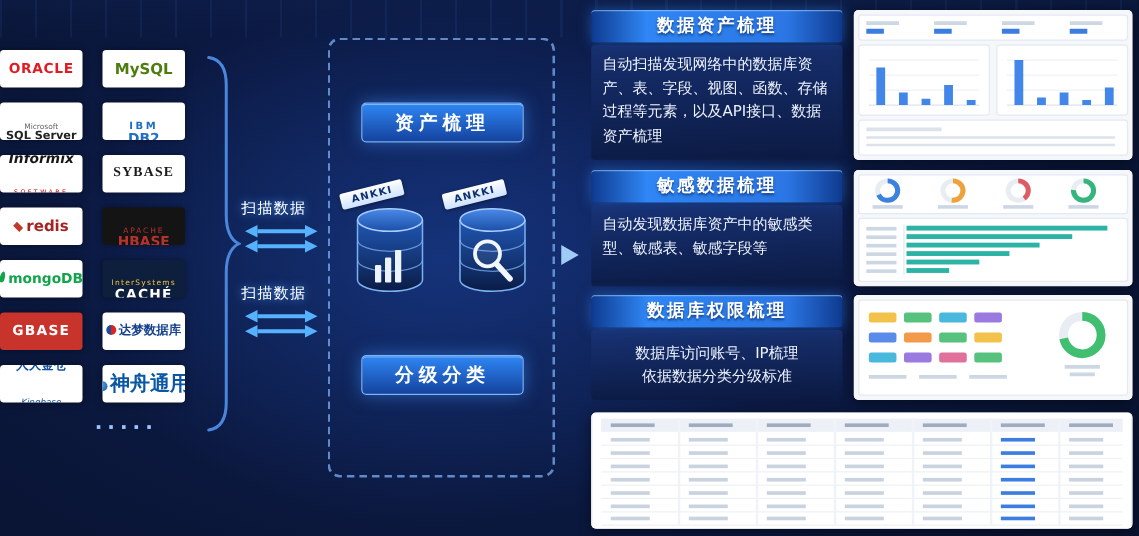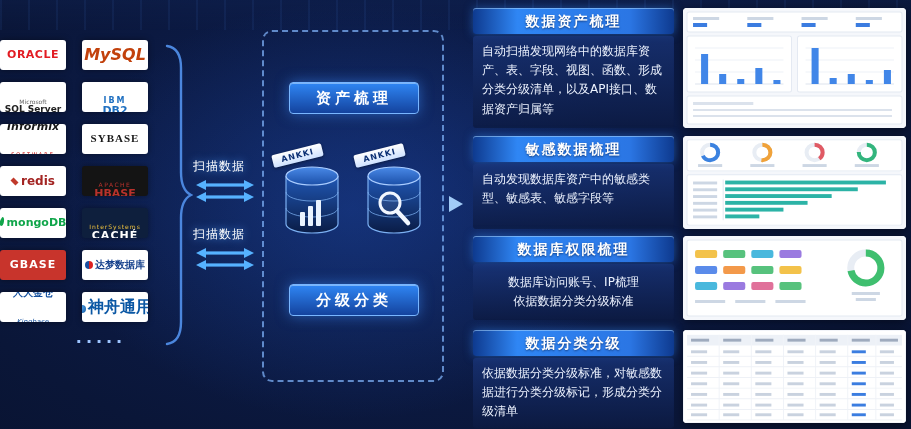--- a/index.html
+++ b/index.html
@@ -18,21 +18,21 @@
     opacity:.55;
   }
 
   
   .logo-grid{position:absolute;left:0;top:40px;display:grid;grid-template-columns:66px 66px;gap:12px 16px;}
   .logo{width:66px;height:30px;border-radius:3px;display:flex;flex-direction:column;align-items:center;justify-content:center;
         background:#fff;box-shadow:0 0 6px rgba(0,0,0,.4);overflow:hidden;line-height:1.05;text-align:center;}
   .logo .lbl{font-weight:bold;white-space:nowrap;}
   .logo .sub{white-space:nowrap;margin-top:20px;}
   .oracle .lbl{color:#e21b22;font-size:11px;letter-spacing:.5px;}
-  .mysql .lbl{color:#c2410c;font-size:16px;font-style:italic;}
+  .mysql .lbl{color:#4d7c0f;font-size:12px;}
   .sqlserver .sub{font-size:6px;color:#666;}
   .sqlserver .lbl{font-size:9px;color:#222;}
   .ibmdb2 .sub{color:#1f70c1;font-size:8px;font-weight:800;letter-spacing:2px;}
   .ibmdb2 .lbl{color:#1f70c1;font-size:11px;}
   .informix .lbl{color:#161616;font-size:11px;font-style:italic;}
   .informix .sub{color:#c00000;font-size:5px;letter-spacing:2px;}
   .sybase .lbl{color:#1a1a1a;font-size:11px;letter-spacing:1px;font-family:"Liberation Serif",serif;}
   .hbase{background:#141414;}
   .hbase .sub{color:#b8322c;font-size:6px;letter-spacing:1.5px;}
   .hbase .lbl{color:#b8322c;font-size:11px;}
@@ -226,21 +226,21 @@
     <div class="pill bottom">分级分类</div>
   </div>
 
   <svg class="mid-arrow" width="18" height="20">
     <polygon points="2,2 16,10 2,18" fill="#a9d4ff" opacity=".95"></polygon>
   </svg>
 
   <div class="section s1">
     <div class="sec-left">
       <div class="sec-title">数据资产梳理</div>
-      <div class="sec-body">自动扫描发现网络中的数据库资产、表、字段、视图、函数、形成分类分级清单，以及API接口、数据资产归属等</div>
+      <div class="sec-body">自动扫描发现网络中的数据库资产、表、字段、视图、函数、存储过程等元素，以及API接口、数据资产梳理</div>
     </div>
     <div class="thumb">
       <svg viewBox="0 0 222 120" preserveAspectRatio="none">
         <rect width="222" height="120" fill="#f5f7fb"></rect>
         <rect x="4" y="4" width="214" height="20" rx="2" fill="#fff" stroke="#e4e9f2"></rect>
         <g fill="#cdd7e4">
             <rect x="10" y="9" width="26" height="3"></rect>
             <rect x="64" y="9" width="26" height="3"></rect>
             <rect x="118" y="9" width="26" height="3"></rect>
             <rect x="172" y="9" width="26" height="3"></rect>
@@ -369,24 +369,20 @@
         <circle cx="182" cy="32" r="15" fill="none" stroke="#3fbf6f" stroke-width="7" pathLength="100" stroke-dasharray="72 28" transform="rotate(-90 182 32)"></circle>
         <g fill="#cdd7e4">
             <rect x="168" y="56" width="28" height="3"></rect>
             <rect x="172" y="62" width="20" height="3"></rect>
           </g>
       </svg>
     </div>
   </div>
 
   <div class="section s4">
-    <div class="sec-left">
-      <div class="sec-title">数据分类分级</div>
-      <div class="sec-body">依据数据分类分级标准，对敏感数据进行分类分级标记，形成分类分级清单</div>
-    </div>
     <div class="thumb">
       <svg viewBox="0 0 222 96" preserveAspectRatio="none">
         <rect width="222" height="96" fill="#fff" stroke="#e4e9f2"></rect>
         <rect x="4" y="5" width="214" height="11" fill="#edf1f7"></rect>
         <g fill="#9fabbe">
             <rect x="8" y="9" width="18" height="3"></rect>
             <rect x="40" y="9" width="18" height="3"></rect>
             <rect x="72" y="9" width="18" height="3"></rect>
             <rect x="104" y="9" width="18" height="3"></rect>
             <rect x="136" y="9" width="18" height="3"></rect>

